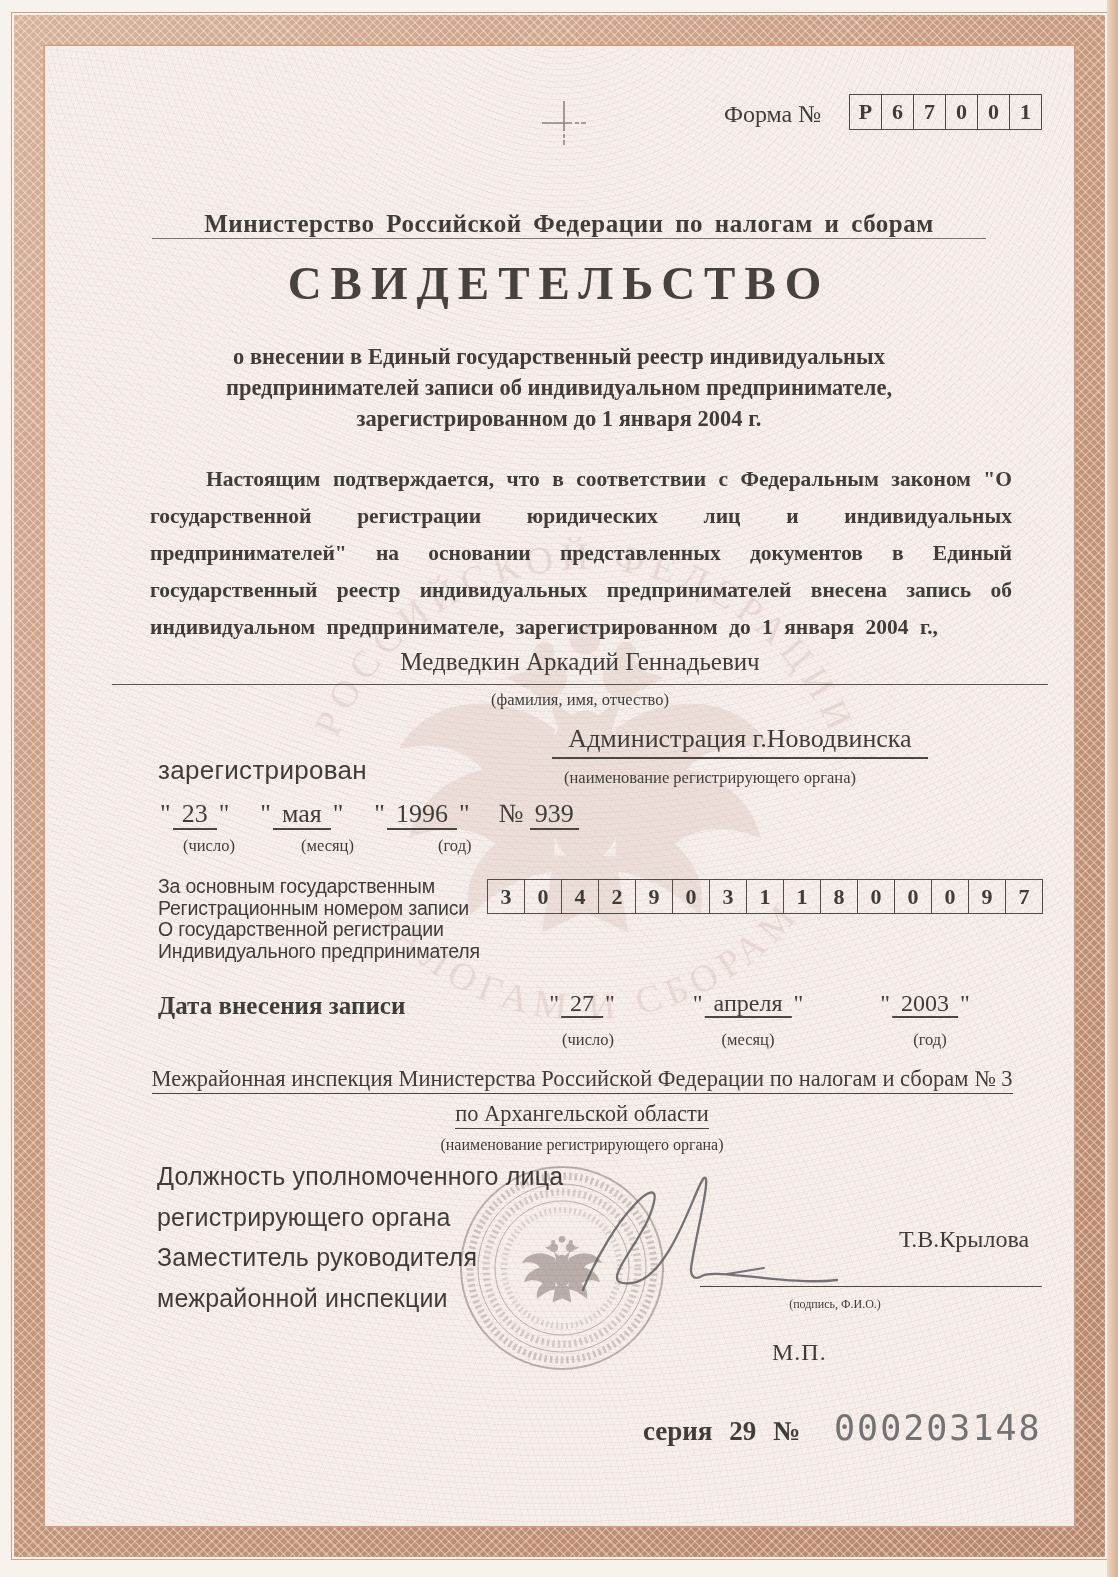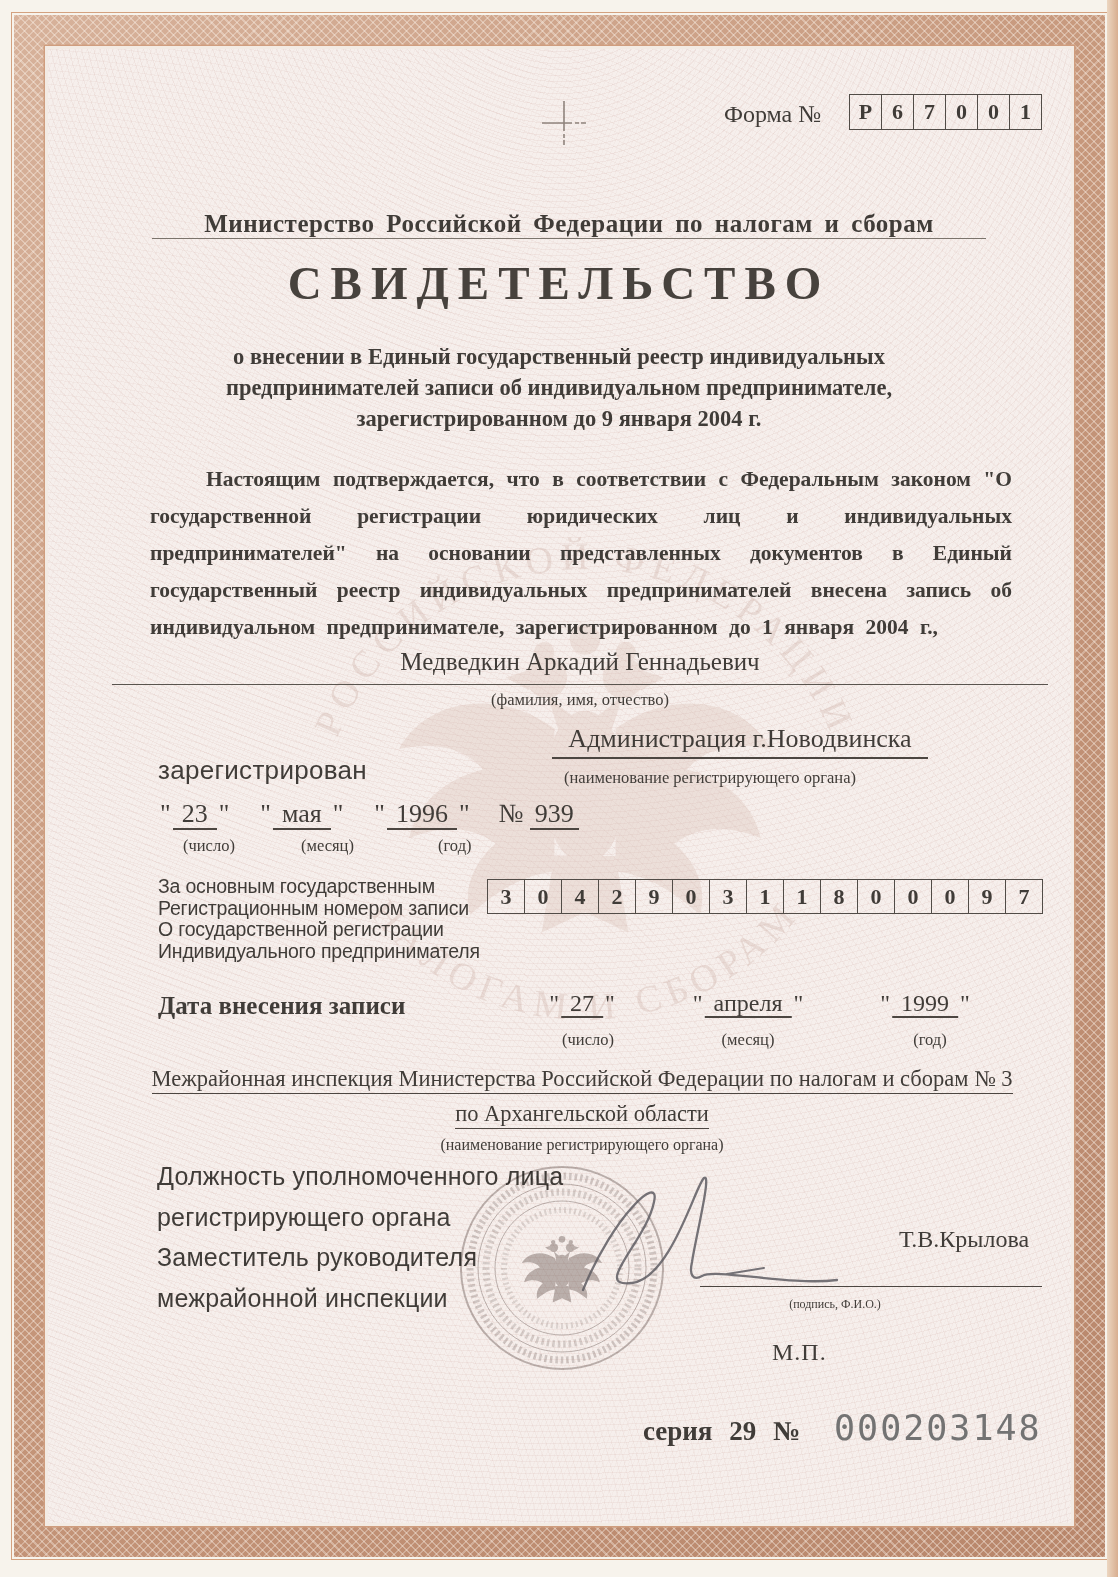--- a/index.html
+++ b/index.html
@@ -170,21 +170,21 @@
       <div class="cell">0</div>
       <div class="cell">0</div>
       <div class="cell">1</div>
     </div>
 
     <div class="ministry">Министерство Российской Федерации по налогам и сборам</div>
     <div class="doc-title">СВИДЕТЕЛЬСТВО</div>
     <div class="subtitle">
       <div>о внесении в Единый государственный реестр индивидуальных</div>
       <div>предпринимателей записи об индивидуальном предпринимателе,</div>
-      <div>зарегистрированном до 9 января 2004 г.</div>
+      <div>зарегистрированном до 1 января 2004 г.</div>
     </div>
 
     <div class="body-par">Настоящим подтверждается, что в соответствии с Федеральным законом "О государственной регистрации юридических лиц и индивидуальных предпринимателей" на основании представленных документов в Единый государственный реестр индивидуальных предпринимателей внесена запись об индивидуальном предпринимателе, зарегистрированном до 1 января 2004 г.,</div>
 
     <div class="name-line">Медведкин Аркадий Геннадьевич</div>
     <div class="name-caption cap">(фамилия, имя, отчество)</div>
 
     <div class="registered-label">зарегистрирован</div>
     <div class="authority">Администрация г.Новодвинска</div>
     <div class="authority-caption cap">(наименование регистрирующего органа)</div>
@@ -219,21 +219,21 @@
       <div class="cell">0</div>
       <div class="cell">0</div>
       <div class="cell">0</div>
       <div class="cell">9</div>
       <div class="cell">7</div>
     </div>
 
     <div class="entrydate-label">Дата внесения записи</div>
     <div class="ed-val ed-day"><span class="q">"</span><span class="uv">27</span><span class="q">"</span></div>
     <div class="ed-val ed-month"><span class="q">"</span><span class="uv">апреля</span><span class="q">"</span></div>
-    <div class="ed-val ed-year"><span class="q">"</span><span class="uv">1999</span><span class="q">"</span></div>
+    <div class="ed-val ed-year"><span class="q">"</span><span class="uv">2003</span><span class="q">"</span></div>
     <div class="cap ed-cap ed-cap-d">(число)</div>
     <div class="cap ed-cap ed-cap-m">(месяц)</div>
     <div class="cap ed-cap ed-cap-y">(год)</div>
 
     <div class="insp insp-1"><span>Межрайонная инспекция Министерства Российской Федерации по налогам и сборам № 3</span></div>
     <div class="insp insp-2"><span>по Архангельской области</span></div>
     <div class="insp-caption">(наименование регистрирующего органа)</div>
 
     <div class="position-block">
       <div>Должность уполномоченного лица</div>

